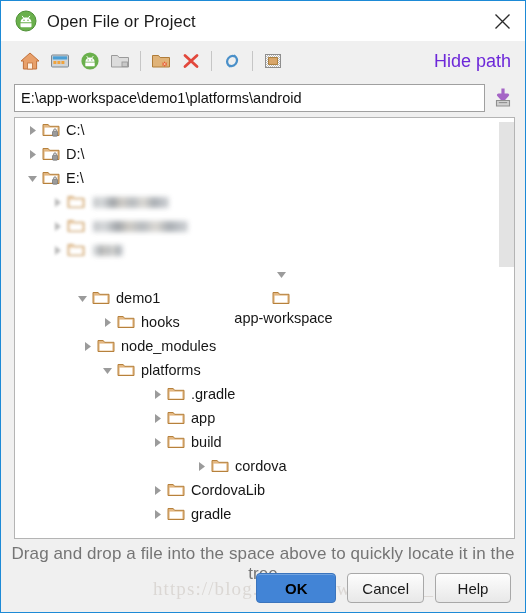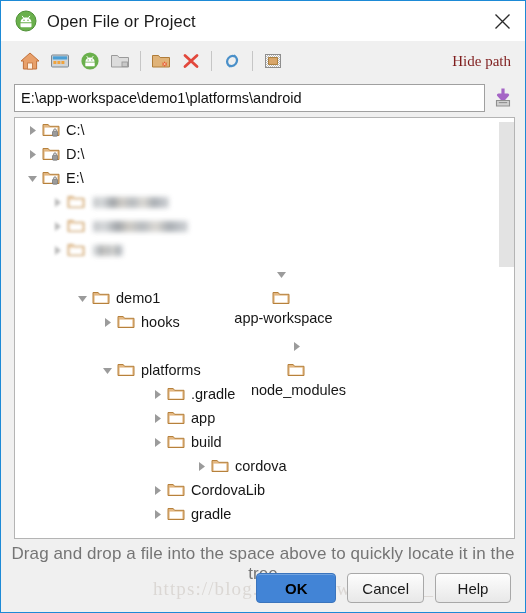--- a/index.html
+++ b/index.html
@@ -34,22 +34,22 @@
     height:40px;background:#f0f0f0;display:flex;align-items:center;
     padding:0 12px 0 14px;box-sizing:border-box;position:relative;
   }
   .tool{
     width:30px;height:30px;display:flex;align-items:center;justify-content:center;
     flex:0 0 auto;cursor:default;
   }
   .tool svg{display:block;}
   .tool-sep{width:1px;height:20px;background:#c6c6c6;margin:0 5px;flex:0 0 auto;}
   .hide-path{
-    margin-left:auto;font-size:15px;color:#7f1d1d;white-space:nowrap;
-    padding-right:2px;cursor:default;font-family:Liberation Serif, serif;
+    margin-left:auto;font-size:18px;color:#6d28d9;white-space:nowrap;
+    padding-right:2px;cursor:default;
   }
 
   
   .pathrow{
     height:34px;display:flex;align-items:center;padding:0 10px 0 13px;
     box-sizing:border-box;gap:6px;text-align:center;
   }
   .path-field{
     flex:1 1 auto;height:28px;background:#fff;border:1px solid #a0a0a0;
     display:flex;align-items:center;padding:0 6px;box-sizing:border-box;
@@ -378,21 +378,21 @@
             </svg>
           </span>
           <span class="ficon">
             <svg width="18" height="16" viewBox="0 0 18 16">
               <path d="M1 2.5h5.2l1.4 1.8H17v9.2H1z" fill="#e3b782" stroke="#b6813c" stroke-width="1" stroke-linejoin="round"></path>
               <path d="M2.6 5.6h12.8v7H2.6z" fill="#ffffff"></path>
             </svg>
           </span>
           <span class="row-label">hooks</span>
         </div>
-        <div class="row" style="padding-left: 63px; flex-direction: column;">
+        <div class="row" style="padding-left: 63px;">
           <span class="twisty">
             <svg width="11" height="11" viewBox="0 0 11 11">
               <path d="M3 1 L9 5.5 L3 10 Z" fill="#9b9b9b"></path>
             </svg>
           </span>
           <span class="ficon">
             <svg width="18" height="16" viewBox="0 0 18 16">
               <path d="M1 2.5h5.2l1.4 1.8H17v9.2H1z" fill="#e3b782" stroke="#b6813c" stroke-width="1" stroke-linejoin="round"></path>
               <path d="M2.6 5.6h12.8v7H2.6z" fill="#ffffff"></path>
             </svg>

